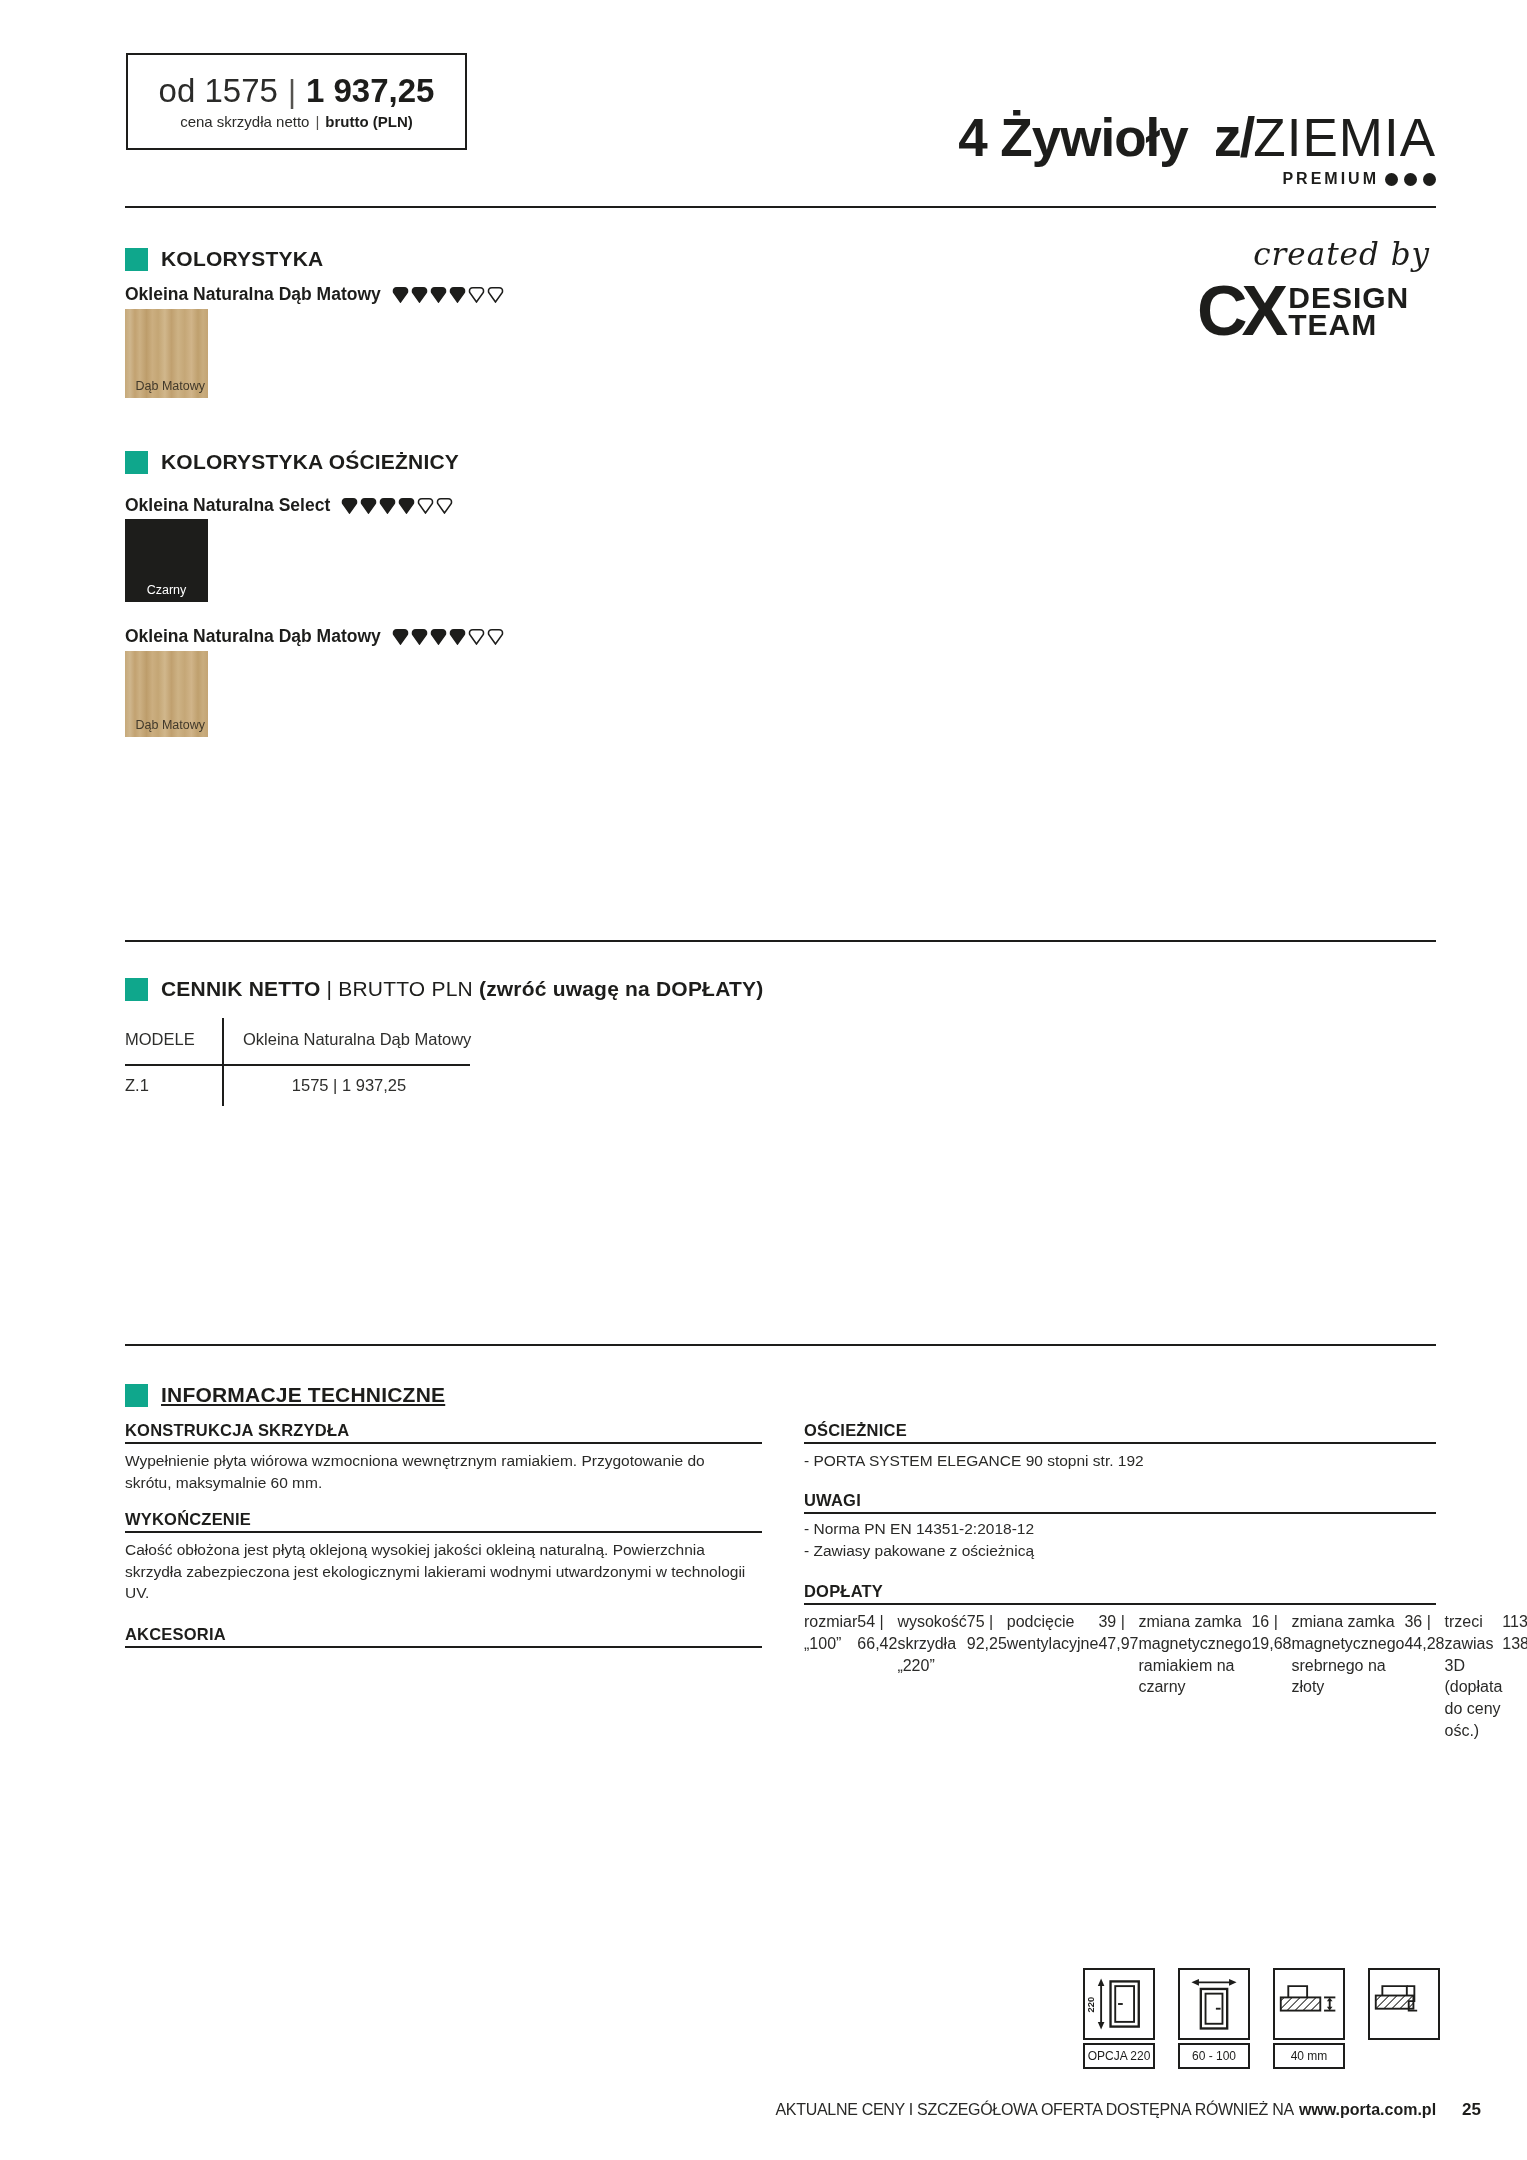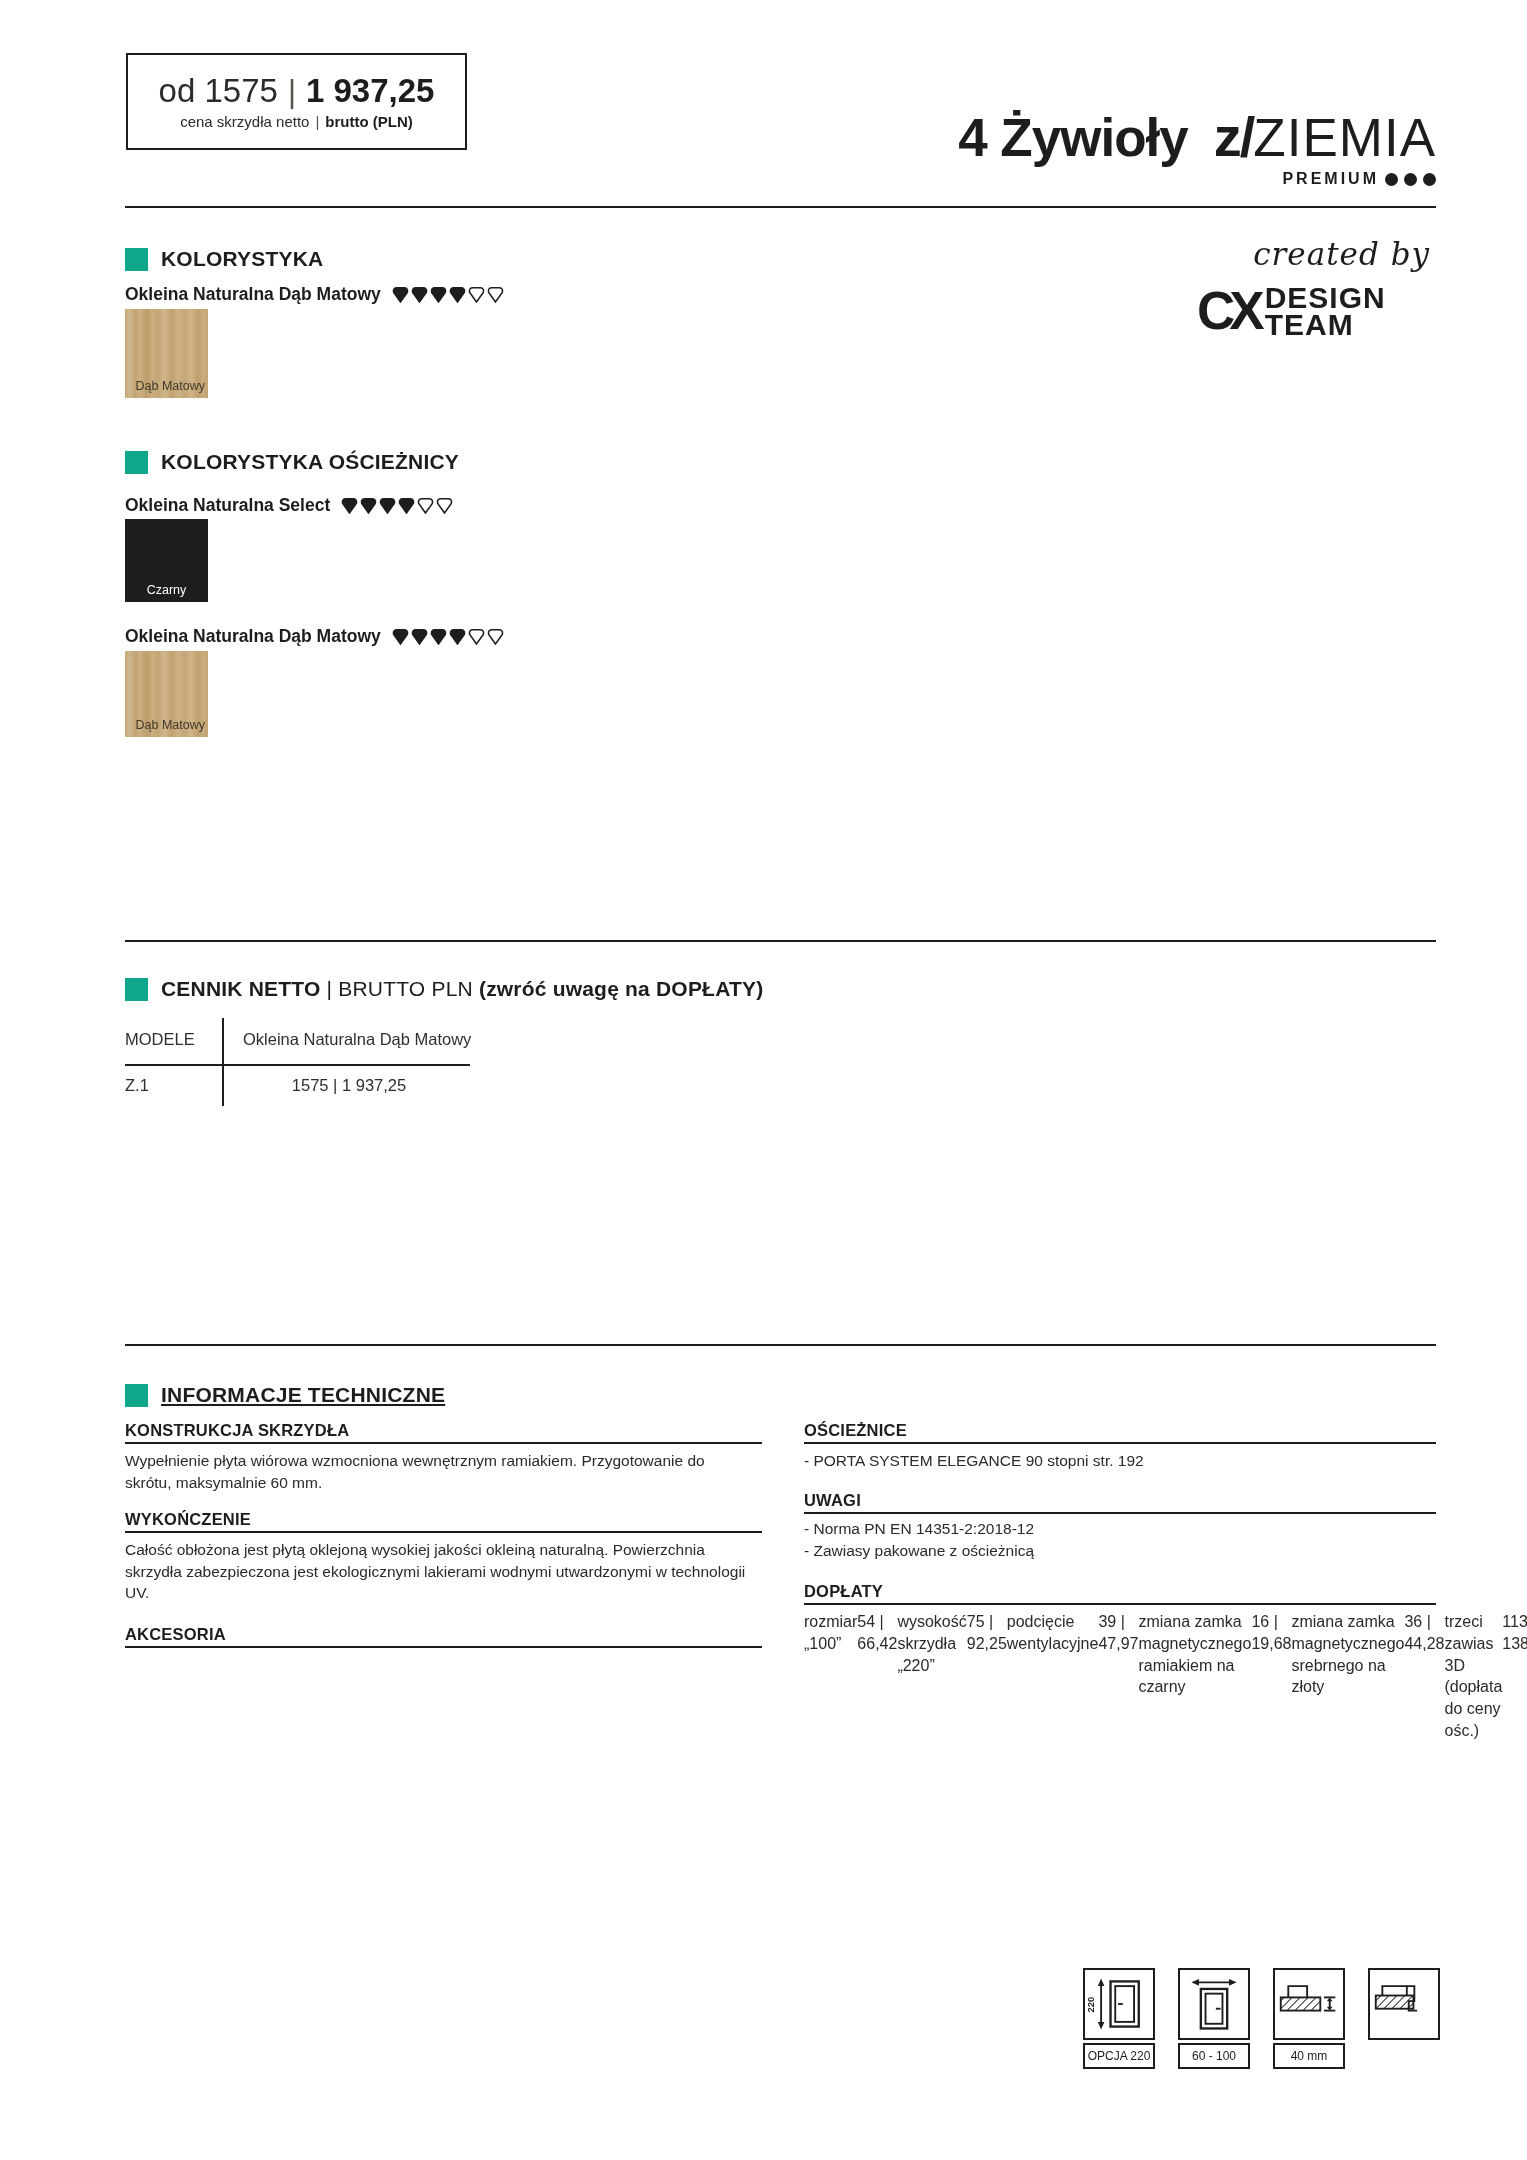--- a/index.html
+++ b/index.html
@@ -25,21 +25,21 @@
   .premium{top:170px;right:91px;display:flex;align-items:center;}
   .premium-label{font-size:16px;font-weight:700;letter-spacing:3px;}
   .dot{width:13px;height:13px;border-radius:50%;background:#1d1d1b;margin-left:6px;}
   .dot:first-of-type{margin-left:12px;}
 
   .hrule{height:2px;background:#1d1d1b;}
 
   .created-script{top:236px;right:97px;font-family:"DejaVu Serif","Liberation Serif",serif;
                   font-style:italic;font-size:31px;letter-spacing:1px;color:#1d1d1b;}
   .cx-block{left:1197px;top:280px;display:flex;align-items:center;}
-  .cx-big{font-size:53px;font-weight:800;letter-spacing:-6px;line-height:62px;}
+  .cx-big{font-size:70px;font-weight:800;letter-spacing:-6px;line-height:62px;}
   .cx-col{display:flex;flex-direction:column;margin-left:6px;}
   .cx-col span{font-size:30px;font-weight:800;line-height:27px;letter-spacing:1px;}
 
   
   .sec{display:flex;align-items:center;}
   .sq{width:23px;height:23px;flex:0 0 23px;}
   .sec-title{font-size:21px;font-weight:700;margin-left:13px;letter-spacing:.2px;}
   .sec-title .reg{font-weight:400;}
 
   
@@ -331,14 +331,19 @@
         <path d="M37 15 H45 V31 H39 V41 H48"></path>
       </svg>
     </div>
   </div>
   <div class="abs ilabels">
     <div class="ilabel">OPCJA 220</div>
     <div class="ilabel">60 - 100</div>
     <div class="ilabel">40 mm</div>
   </div>
 
+  <div class="abs footer">
+    <span class="footer-text">AKTUALNE CENY I SZCZEGÓŁOWA OFERTA DOSTĘPNA RÓWNIEŻ NA</span>
+    <span class="footer-url">www.porta.com.pl</span>
+    <span class="footer-page">25</span>
+  </div>
 
 </div>
 
 </body></html>

